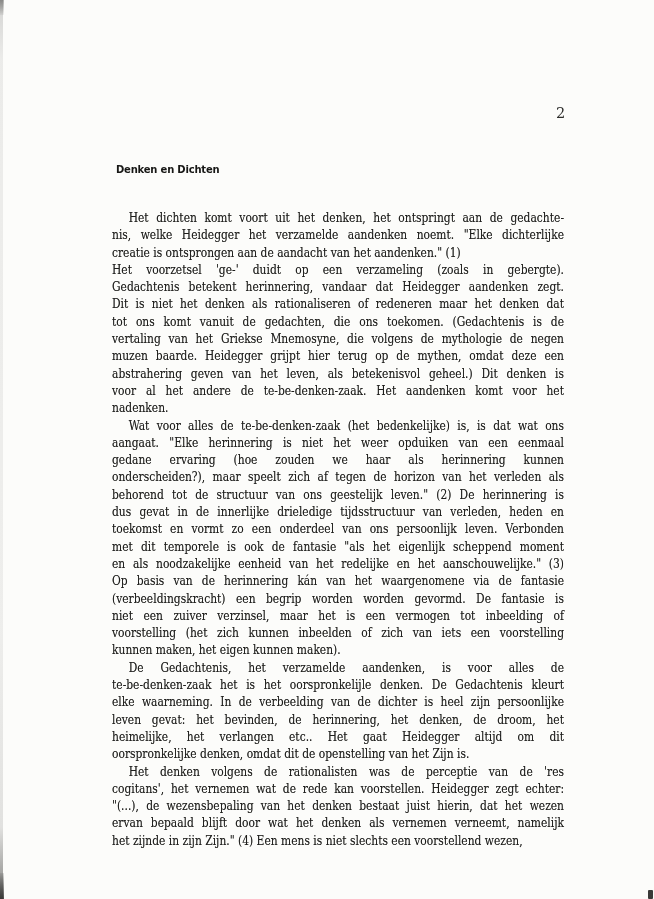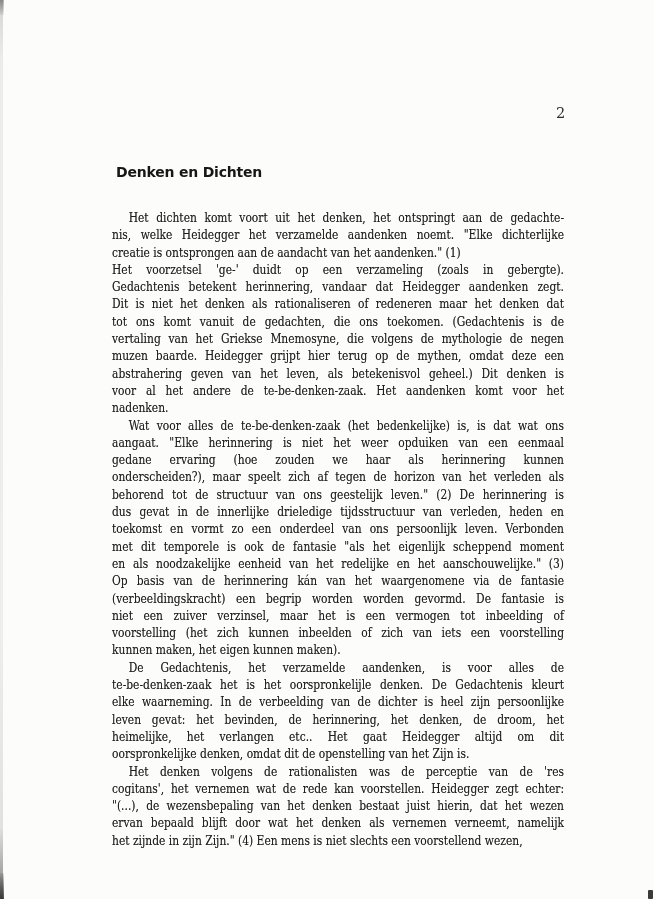--- a/index.html
+++ b/index.html
@@ -58,21 +58,21 @@
     font-size: 14.5px;
     color: #2b2b29;
   }
 
   .heading {
     position: absolute;
     left: 116px; top: 164px;
     margin: 0;
     font-family: "DejaVu Sans", sans-serif;
     font-weight: bold;
-    font-size: 14px;
+    font-size: 10px;
     letter-spacing: -0.2px;
     color: #171715;
   }
 
   .body-text {
     position: absolute;
     left: 112px; top: 209px;
     width: 570px;
     transform: scaleX(0.793);
     transform-origin: left top;

